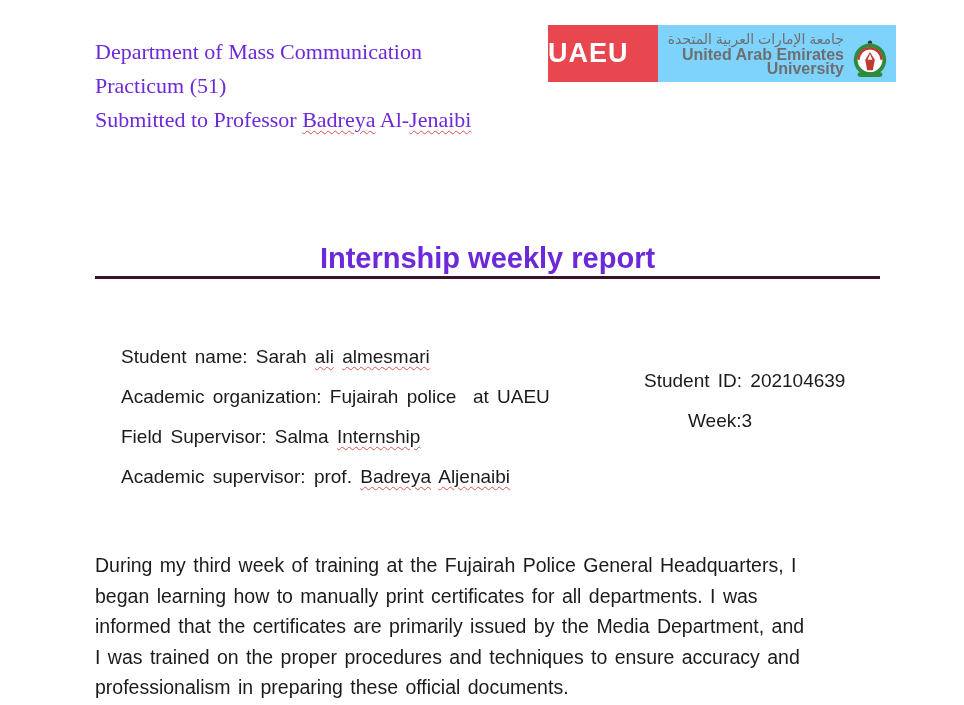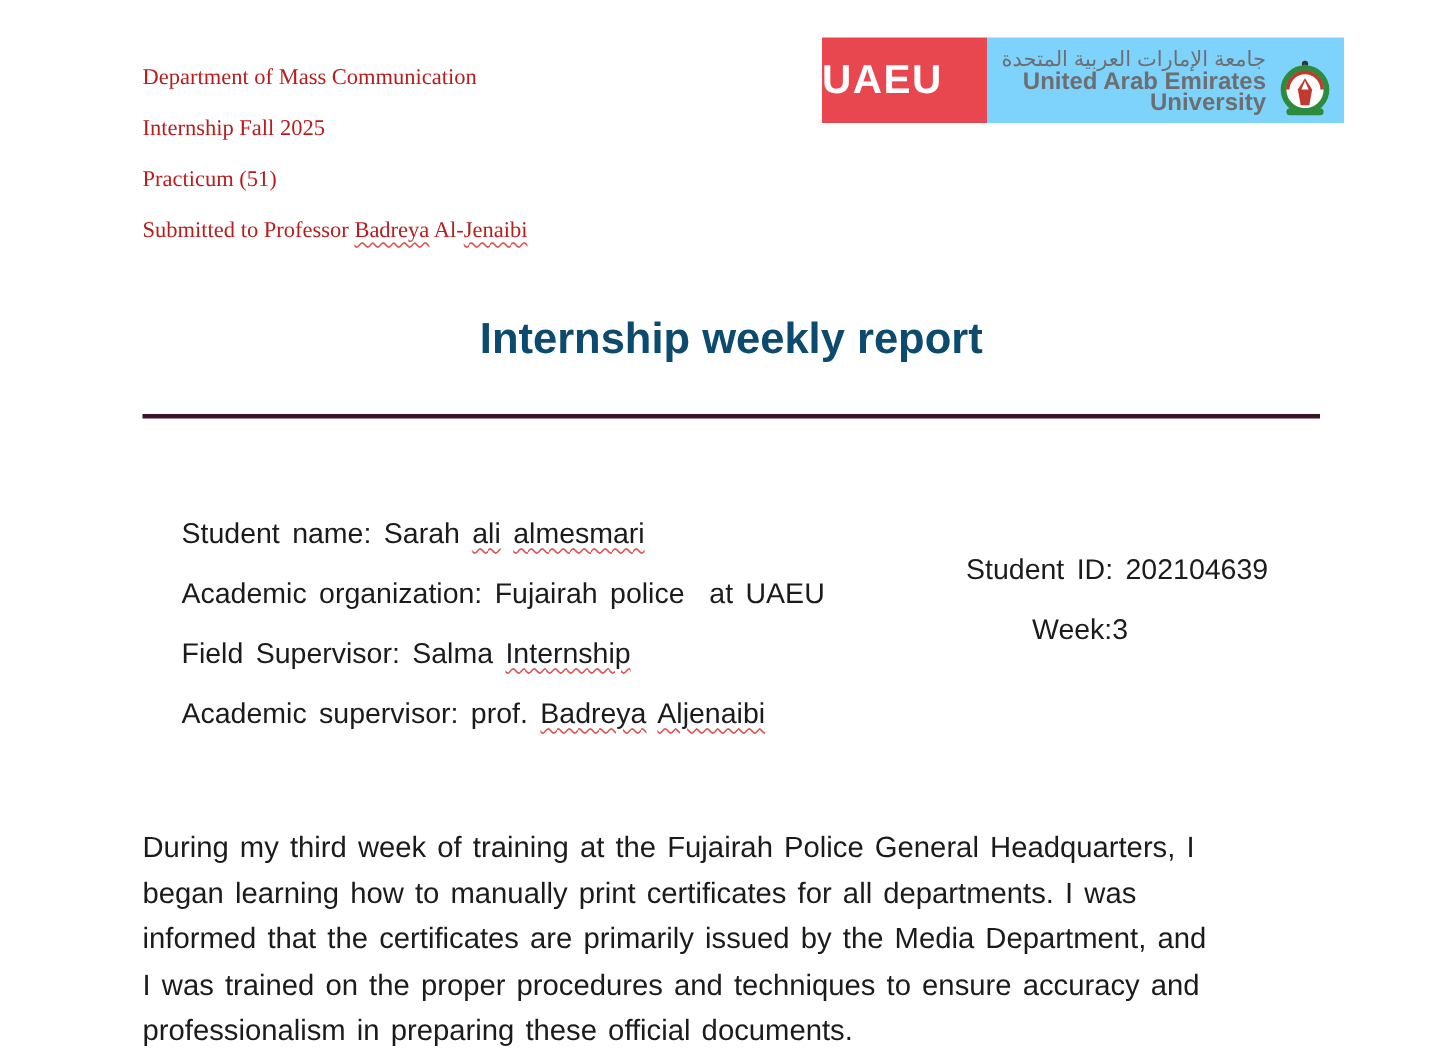--- a/index.html
+++ b/index.html
@@ -6,21 +6,21 @@
   body {
     width:964px; height:705px; background:#ffffff; overflow:hidden; position:relative;
     font-family:"Liberation Sans","DejaVu Sans",sans-serif; color:#1b1b1b;
   }
   .page { position:absolute; inset:0; background:#ffffff; }
 
   
   .header-block {
     position:absolute; left:95px; top:35px;
     font-family:"Liberation Serif","DejaVu Serif",serif;
-    font-size:15px; color:#b91c1c;
+    font-size:22px; color:#6d28d9;
   }
   .header-line { height:34px; line-height:34px; white-space:pre; }
 
   
   .sp {
     text-decoration-line:underline;
     text-decoration-style:wavy;
     text-decoration-color:#e05252;
     text-decoration-thickness:1px;
     text-underline-offset:3px;
@@ -62,21 +62,20 @@
   .body-par { position:absolute; left:95px; top:550px; width:800px; font-size:19.5px; }
   .body-line { height:30.6px; line-height:30.6px; white-space:pre; word-spacing:2px; }
 </style>
 </head>
 <body>
 
 <div class="page">
 
   <div class="header-block">
     <div class="header-line">Department of Mass Communication</div>
-    <div class="header-line">Internship Fall 2025</div>
     <div class="header-line">Practicum (51)</div>
     <div class="header-line"><span>Submitted to Professor </span><span class="sp">Badreya</span><span> Al-</span><span class="sp">Jenaibi</span></div>
   </div>
 
   <div class="logo">
     <div class="logo-red" style="background: rgb(232, 71, 79);">
       <span>UAEU</span>
     </div>
     <div class="logo-gray" style="background: #7dd3fc;">
       <div class="logo-text" style="color: rgb(110, 110, 112);">
@@ -88,21 +87,21 @@
         <ellipse cx="22" cy="18" rx="3" ry="3.6" fill="#2e8b3d"></ellipse>
         <circle cx="22" cy="32" r="15" fill="#ffffff" stroke="#2e8b3d" stroke-width="4"></circle>
         <path d="M10 32a12 12 0 0 1 24 0" fill="none" stroke="#c23a2f" stroke-width="2.5"></path>
         <path d="M22 24l5 8-2 11h-6l-2-11z" fill="#c23a2f"></path>
         <path d="M22 26l2.5 6h-5z" fill="#ffffff"></path>
         <rect x="9" y="45" width="26" height="5" rx="2.5" fill="#2e8b3d"></rect>
       </svg>
     </div>
   </div>
 
-  <div class="doc-title" style="color: #0c4a6e;">Internship weekly report</div>
+  <div class="doc-title" style="color: #6d28d9; margin-top: 32px;">Internship weekly report</div>
   <div class="title-rule" style="background: rgb(60, 18, 40);"></div>
 
   <div class="info-row r1">
     <span class="info-left"><span>Student name: Sarah </span><span class="sp">ali</span><span> </span><span class="sp">almesmari</span></span>
     <span class="right-a">Student ID: 202104639</span>
   </div>
   <div class="info-row r2">
     <span class="info-left">Academic organization: Fujairah police  at UAEU</span>
     <span class="right-b">Week:3</span>
   </div>

